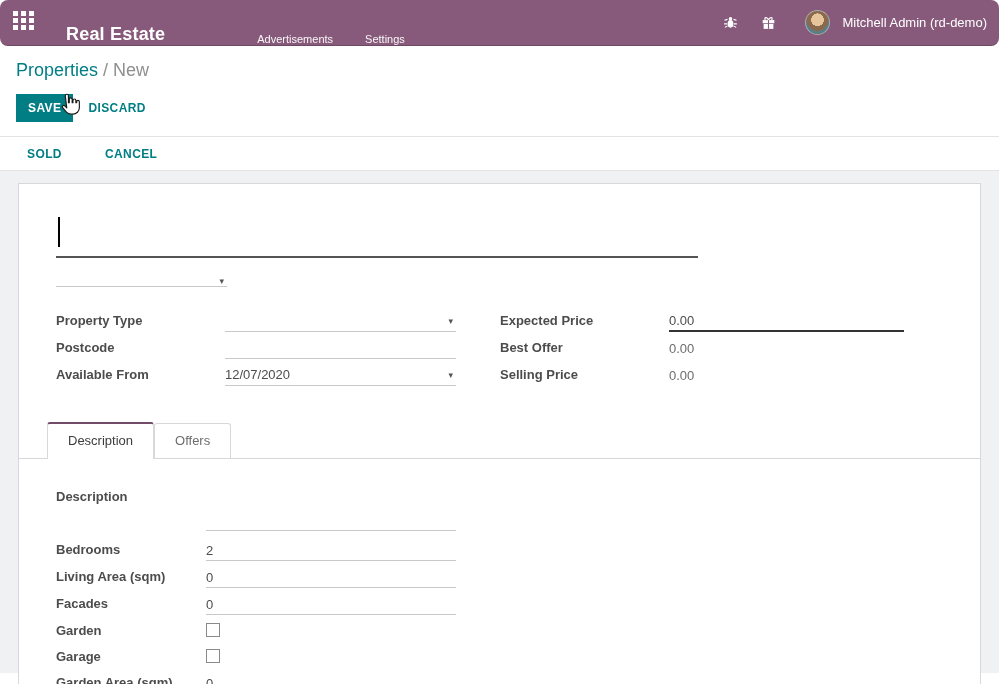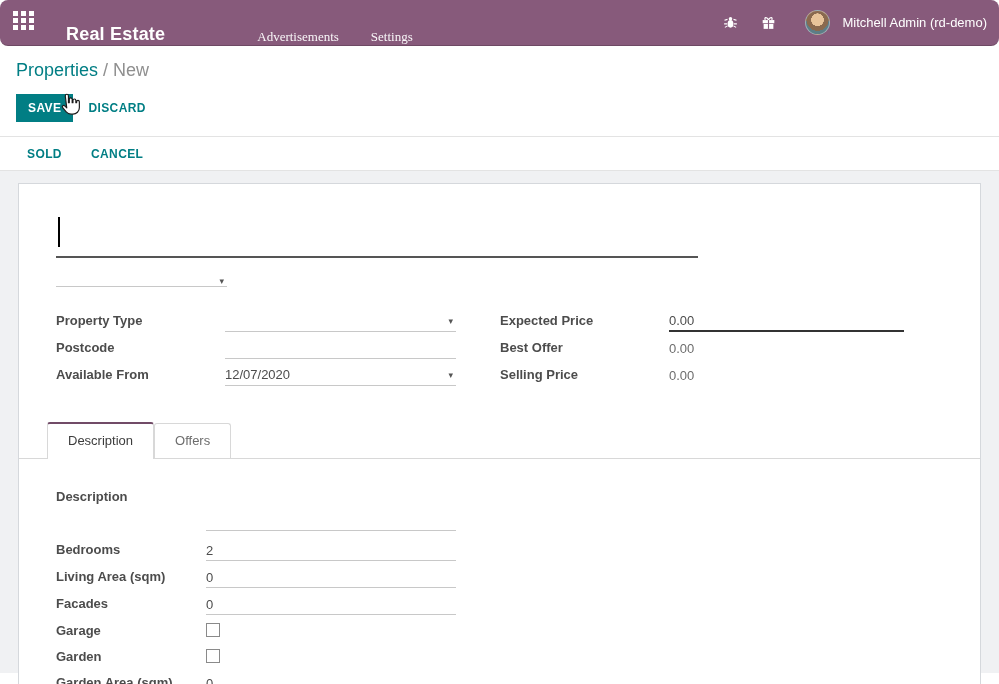--- a/index.html
+++ b/index.html
@@ -5,21 +5,21 @@
   * { margin:0; padding:0; box-sizing:border-box; }
   html,body { width:999px; height:684px; overflow:hidden; background:#fff;
     font-family:"Liberation Sans","DejaVu Sans",sans-serif; }
 
   
   .navbar { height:46px; background:#875a7b; display:flex; align-items:flex-end;
     color:#fff; border-bottom:1px solid rgba(0,0,0,.18);border-radius:8px; }
   .apps-btn { width:46px; height:46px; display:flex; align-items:center; justify-content:center; cursor:pointer; }
   .brand { font-size:18px; font-weight:700; margin-left:20px; letter-spacing:.2px; }
   .nav-menu { display:flex; margin-left:92px; gap:32px; }
-  .nav-item { font-size:13px; color:rgba(255,255,255,.95); cursor:pointer;font-family:Liberation Serif, serif; }
+  .nav-item { font-size:11px; color:rgba(255,255,255,.95); cursor:pointer; }
   .nav-right { margin-left:auto; display:flex; align-items:center; gap:6px; padding-right:12px; }
   .sys-icon { width:32px; height:46px; display:flex; align-items:center; justify-content:center; cursor:pointer; }
   .avatar { width:25px; height:25px; border-radius:50%; margin:0 7px 0 14px; border:1px solid rgba(255,255,255,.4);
     background:radial-gradient(circle at 50% 38%, #e8c49a 0 34%, #8a6a4f 35% 60%, #5d7d86 61% 100%); }
   .user-name { font-size:13px; color:#fff; white-space:nowrap; }
 
   
   .control-panel { background:#fff; padding:14px 16px 0 16px; position:relative; }
   .breadcrumb { font-size:18px; }
   .breadcrumb .parent { color:#017e84; cursor:pointer; }
@@ -27,21 +27,21 @@
   .cp-buttons { display:flex; align-items:center; padding:13px 0 14px 0; }
   .btn-save { background:#017e84; color:#fff; border:1px solid #017e84; font-size:12px;
     font-weight:700; letter-spacing:.4px; padding:6px 11px; cursor:pointer;
     font-family:inherit; }
   .btn-discard { color:#017e84; font-size:12px; font-weight:700; letter-spacing:.4px;
     margin-left:15px; cursor:pointer; background:none; border:none; font-family:inherit; }
   .hand-cursor { position:absolute; left:57px; top:46px; pointer-events:none; }
 
   
   .statusbar { height:35px; border-top:1px solid #e3e3e3; border-bottom:1px solid #e3e3e3;
-    background:#fff; display:flex; align-items:center; padding-left:27px; gap:29px; }
+    background:#fff; display:flex; align-items:center; padding-left:27px; gap:43px; }
   .status-btn { color:#017e84; font-size:12px; font-weight:700; letter-spacing:.4px;
     background:none; border:none; cursor:pointer; font-family:inherit; }
 
   
   .content-bg { background:#f0f1f3; height:502px; padding-top:12px; }
   .sheet { margin:0 18px; background:#fff; border:1px solid #d5d8dc; min-height:620px;
     padding:26px 37px 20px 37px; }
 
   .title-field { position:relative; width:642px; height:48px; border-bottom:2px solid #555; cursor:text; }
   .text-caret { position:absolute; left:2px; top:7px; width:2px; height:30px; background:#000; }
@@ -236,27 +236,27 @@
             <span>0</span>
           </div>
         </div>
         <div class="nrow">
           <div class="dlabel">Facades</div>
           <div class="widget">
             <span>0</span>
           </div>
         </div>
         <div class="crow">
+          <div class="dlabel">Garden</div>
+          <div class="checkbox"></div>
+        </div>
+        <div class="crow">
           <div class="dlabel">Garage</div>
           <div class="checkbox"></div>
         </div>
-        <div class="crow">
-          <div class="dlabel">Garden</div>
-          <div class="checkbox"></div>
-        </div>
         <div class="nrow last-row">
           <div class="dlabel">Garden Area (sqm)</div>
           <div class="widget">
             <span>0</span>
           </div>
         </div>
       </div>
     </div>
 
   </div>

